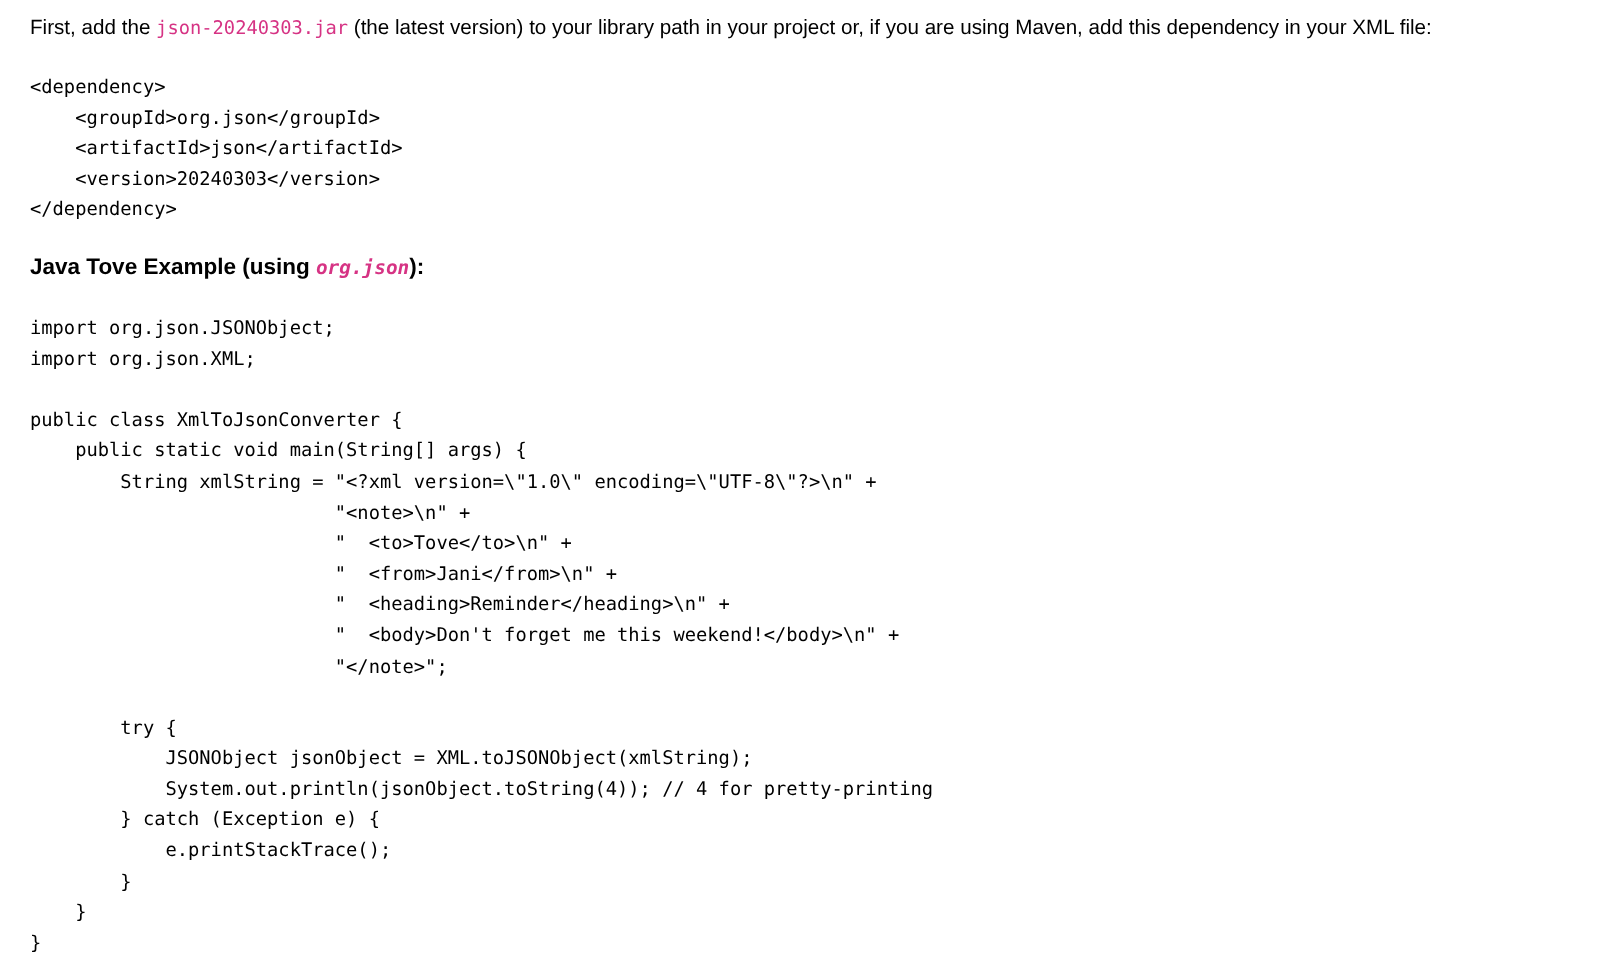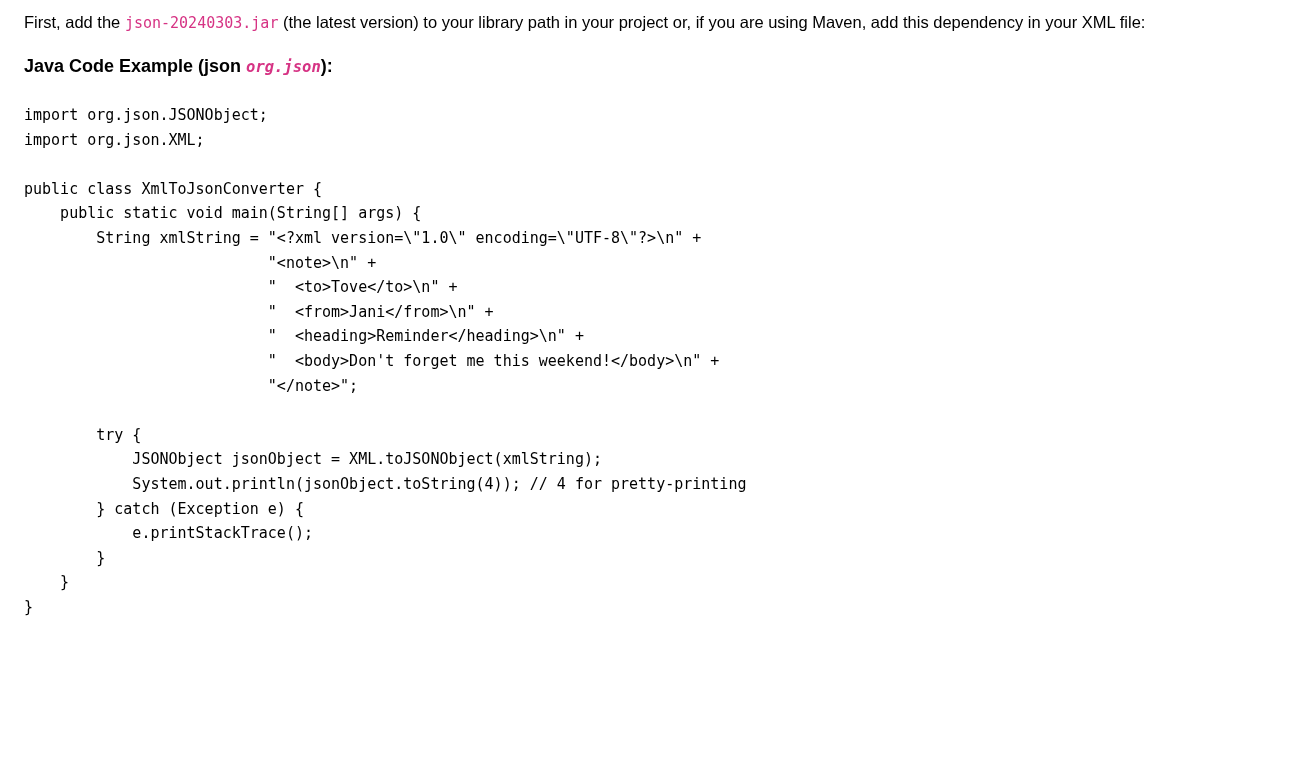--- a/index.html
+++ b/index.html
@@ -47,22 +47,27 @@
   }
   pre.java-block { margin-top: 23px; }
 </style>
 </head>
 <body>
 
 <div class="page">
 
   <p class="intro"><span>First, add the </span><code class="inline-code">json-20240303.jar</code><span> (the latest version) to your library path in your project or, if you are using Maven, add this dependency in your XML file:</span></p>
 
+  <pre class="code-block maven-block">&lt;dependency&gt;
+    &lt;groupId&gt;org.json&lt;/groupId&gt;
+    &lt;artifactId&gt;json&lt;/artifactId&gt;
+    &lt;version&gt;20240303&lt;/version&gt;
+&lt;/dependency&gt;</pre>
 
-  <h3 class="section-heading"><span>Java Code Example (json </span><code class="inline-code">org.json</code><span>):</span></h3>
+  <h3 class="section-heading"><span>Java Tove Example (using </span><code class="inline-code">org.json</code><span>):</span></h3>
 
   <pre class="code-block java-block">import org.json.JSONObject;
 import org.json.XML;
 
 public class XmlToJsonConverter {
     public static void main(String[] args) {
         String xmlString = "&lt;?xml version=\"1.0\" encoding=\"UTF-8\"?&gt;\n" +
                            "&lt;note&gt;\n" +
                            "  &lt;to&gt;Tove&lt;/to&gt;\n" +
                            "  &lt;from&gt;Jani&lt;/from&gt;\n" +

